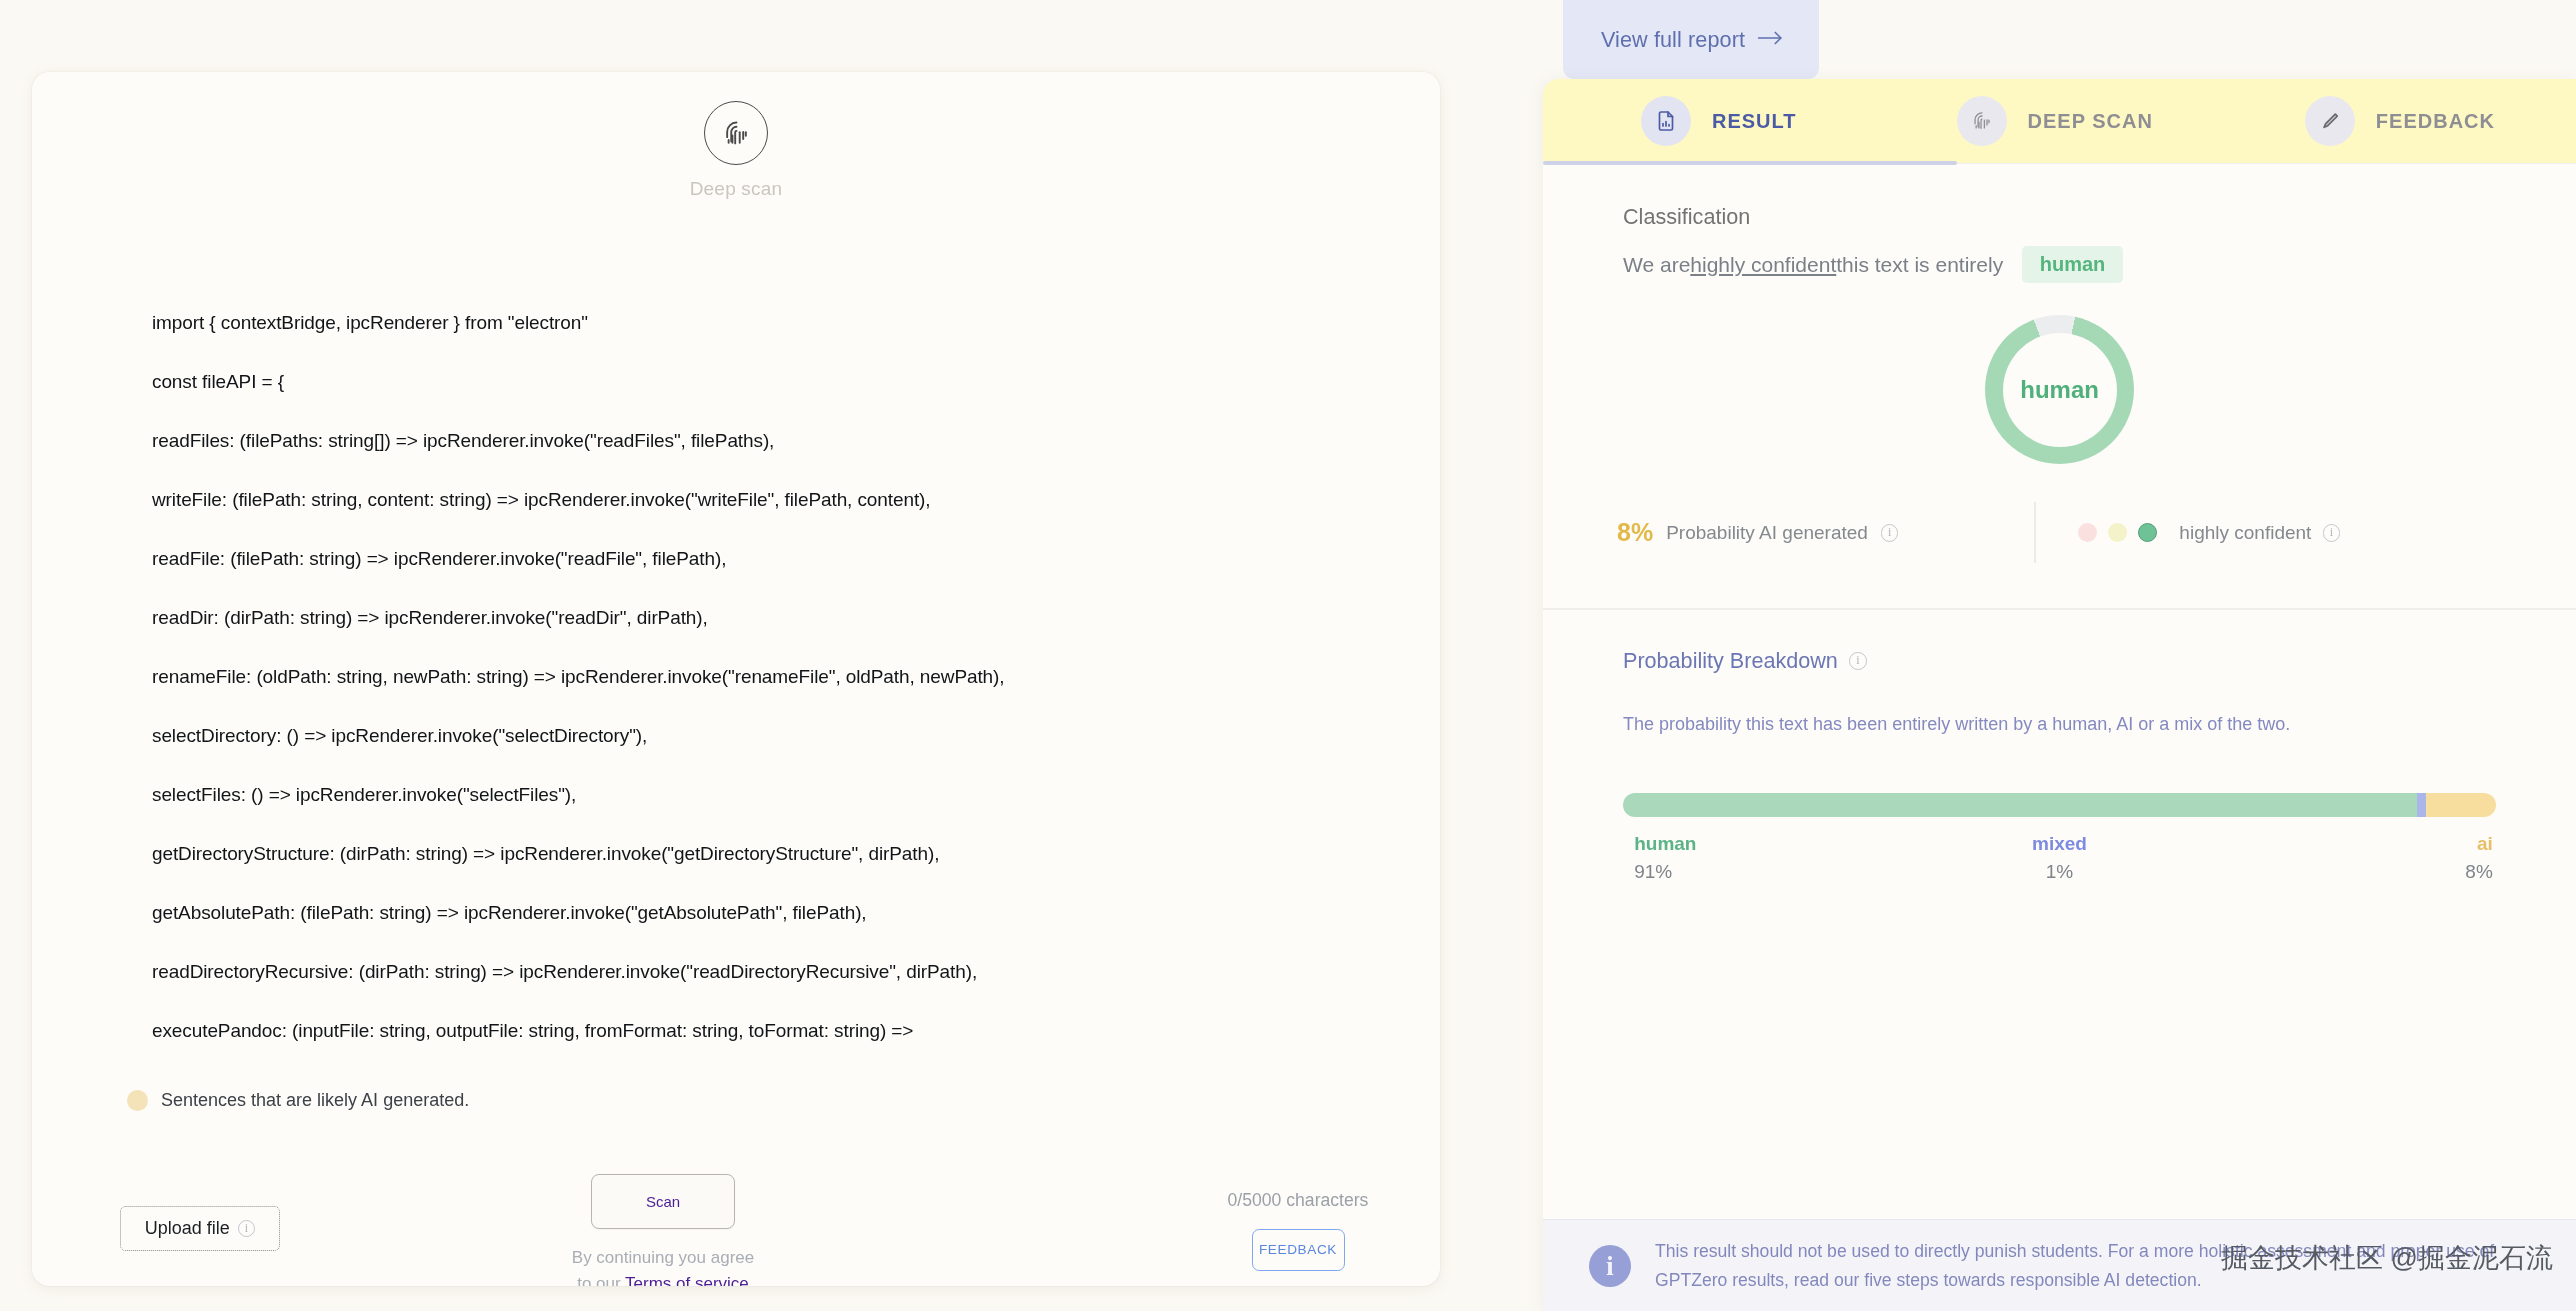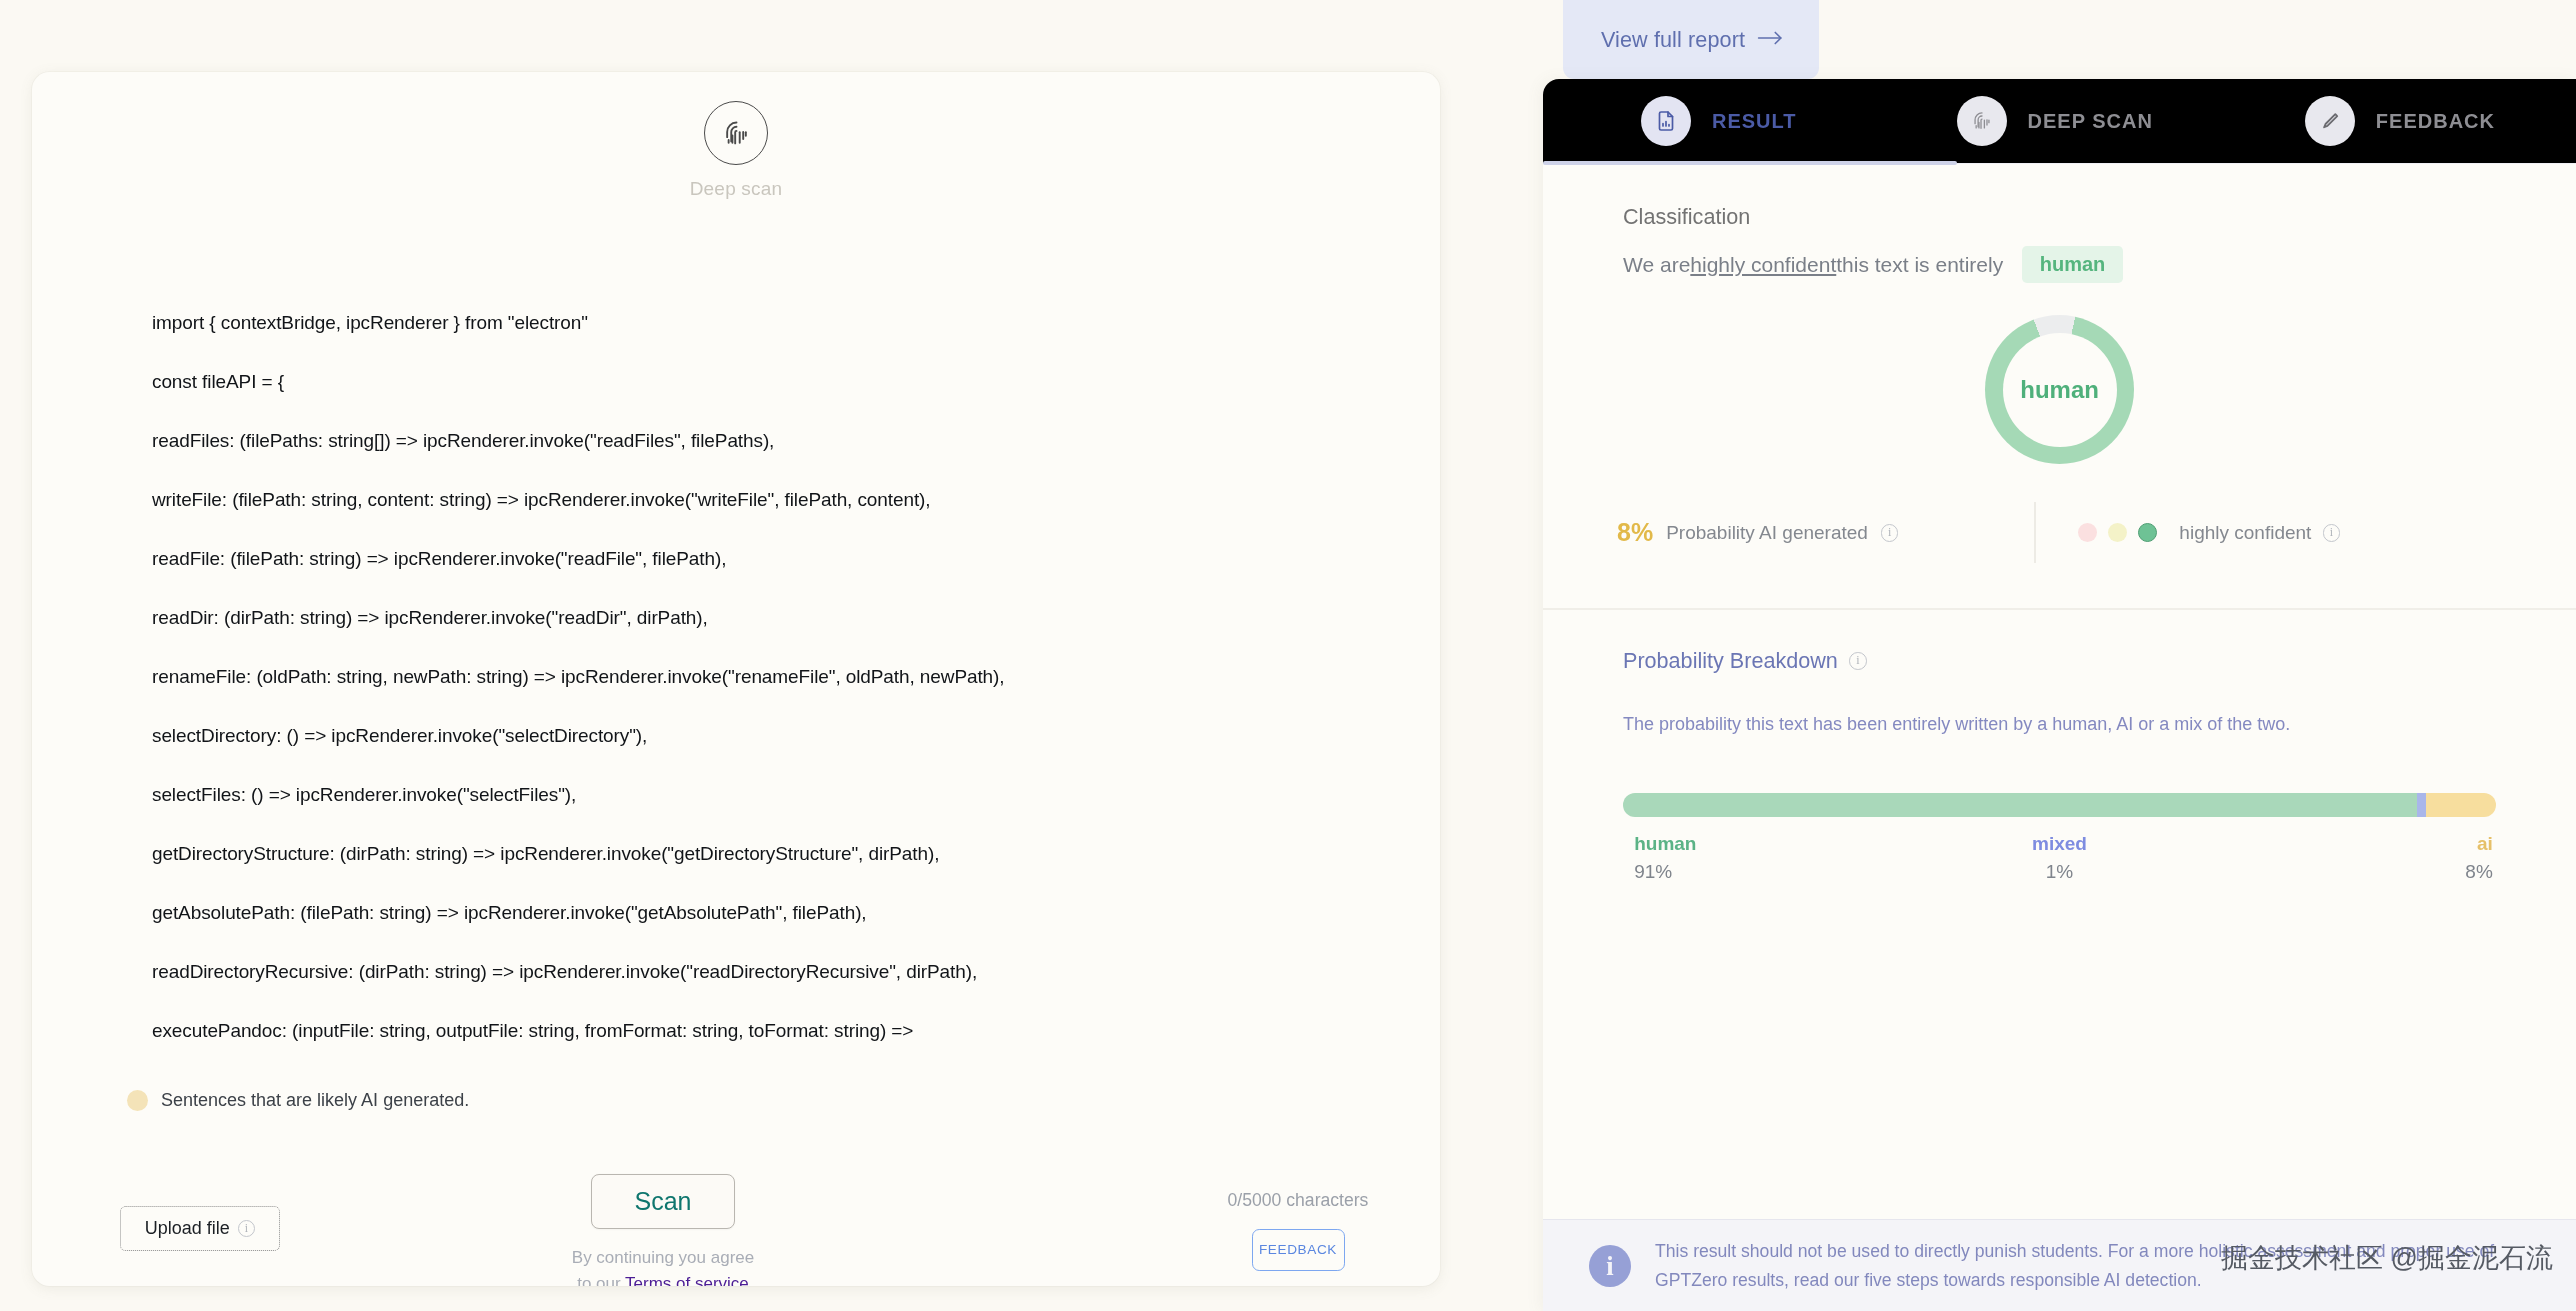--- a/index.html
+++ b/index.html
@@ -111,22 +111,22 @@
     display: flex;
     flex-direction: column;
     align-items: center;
   }
   #scan-button {
     width: 144px;
     height: 55px;
     border: 1.3px solid #b9b6b0;
     border-radius: 8px;
     background: #FCFAF6;
-    color: #0f766e;
-    font-size: 25px;
+    color: #4c1d95;
+    font-size: 15px;
     font-family: "Liberation Sans", sans-serif;
     cursor: pointer;
     box-shadow: 0 0.8px 1.6px rgba(0,0,0,0.04);
   }
   #scan-terms {
     margin-top: 16px;
     text-align: center;
     font-size: 17px;
     line-height: 26.4px;
     color: #a9adb6;
@@ -185,21 +185,21 @@
   #view-full-report-label {
     font-size: 21.6px; color: #5f6fae; letter-spacing: 0.1px;
   }
 
   #tabs-bar {
     position: relative;
     height: 85px;
     display: flex;
     align-items: center;
     border-bottom: 1.6px solid #EFEFF4;
-    background: #000000;
+    background: #fef9c3;
   }
   .tab {
     display: flex;
     align-items: center;
     gap: 21px;
     height: 85px;
     cursor: pointer;
     position: relative;
   }
   .tab-icon-circle {

